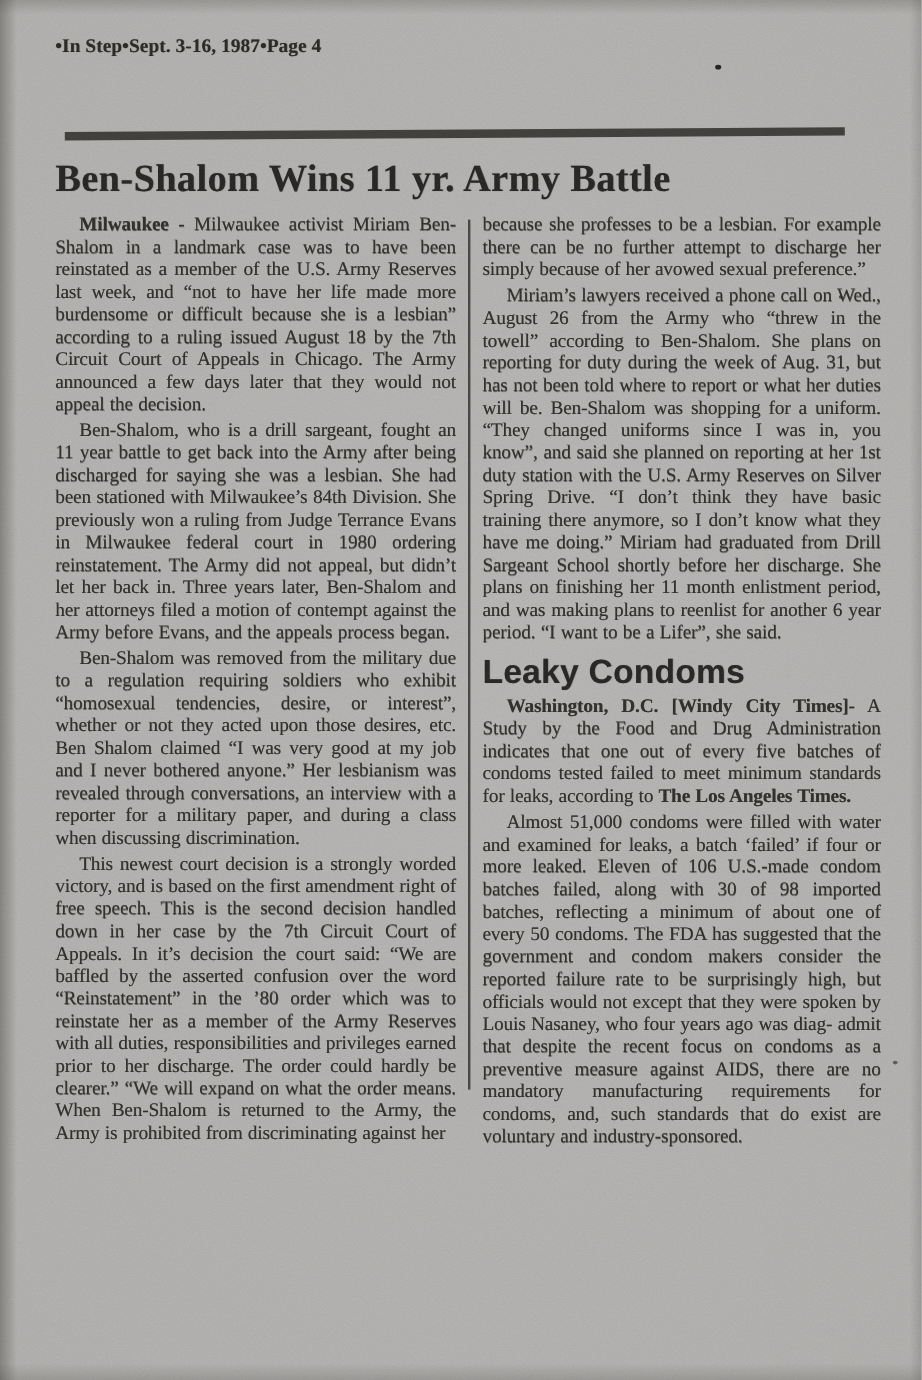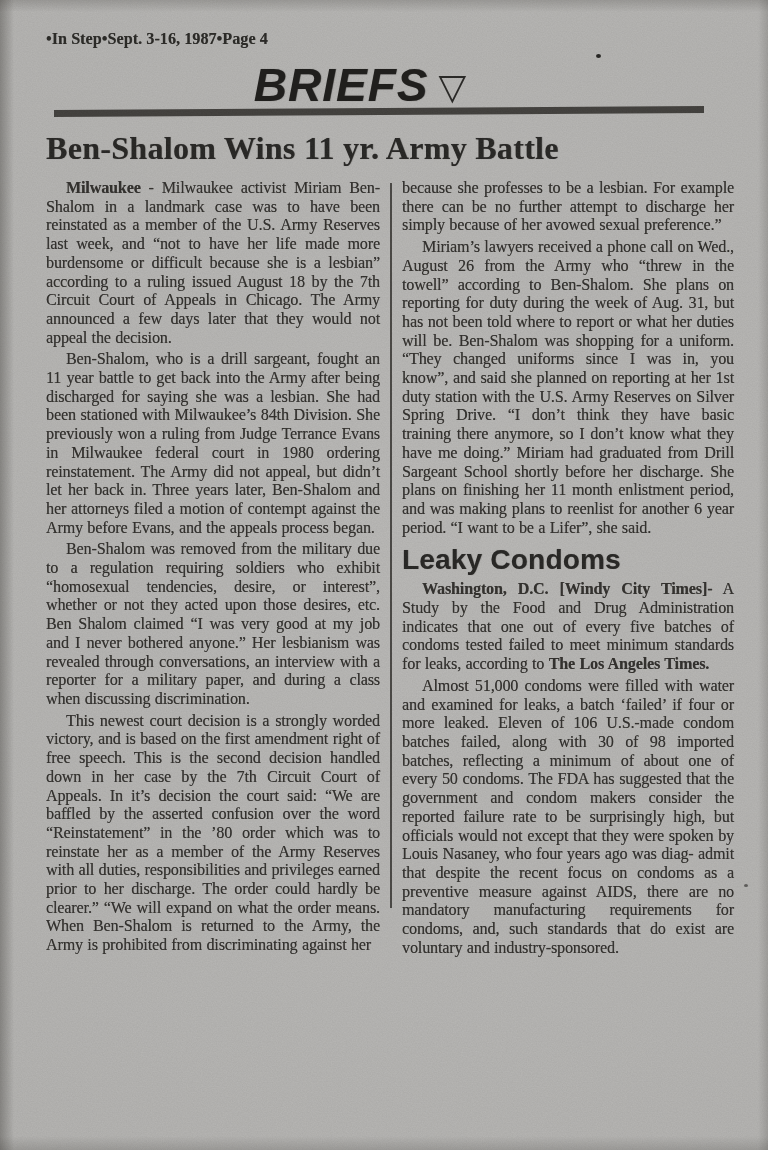--- a/index.html
+++ b/index.html
@@ -127,23 +127,20 @@
 </style>
 </head>
 <body>
 
 <div class="page">
 
   <div class="masthead">•In Step•Sept. 3-16, 1987•Page 4</div>
 
   <div class="section-head">
     <div class="rule"></div>
-    <div class="briefs">
-      <span class="title">BRIEFS</span><span class="tri">▽</span>
-    </div>
   </div>
 
   <h1 class="headline">Ben-Shalom Wins 11 yr. Army Battle</h1>
 
   <div class="cols">
 
     <div class="col left">
       <p class="indent"><b>Milwaukee</b><span> - Milwaukee activist Miriam Ben-Shalom in a landmark case was to have been reinstated as a member of the U.S. Army Reserves last week, and “not to have her life made more burdensome or difficult because she is a lesbian” according to a ruling issued August 18 by the 7th Circuit Court of Appeals in Chicago. The Army announced a few days later that they would not appeal the decision.</span></p>
       <p class="indent">Ben-Shalom, who is a drill sargeant, fought an 11 year battle to get back into the Army after being discharged for saying she was a lesbian. She had been stationed with Milwaukee’s 84th Division. She previously won a ruling from Judge Terrance Evans in Milwaukee federal court in 1980 ordering reinstatement. The Army did not appeal, but didn’t let her back in. Three years later, Ben-Shalom and her attorneys filed a motion of contempt against the Army before Evans, and the appeals process began.</p>
       <p class="indent">Ben-Shalom was removed from the military due to a regulation requiring soldiers who exhibit “homosexual tendencies, desire, or interest”, whether or not they acted upon those desires, etc. Ben Shalom claimed “I was very good at my job and I never bothered anyone.” Her lesbianism was revealed through conversations, an interview with a reporter for a military paper, and during a class when discussing discrimination.</p>

